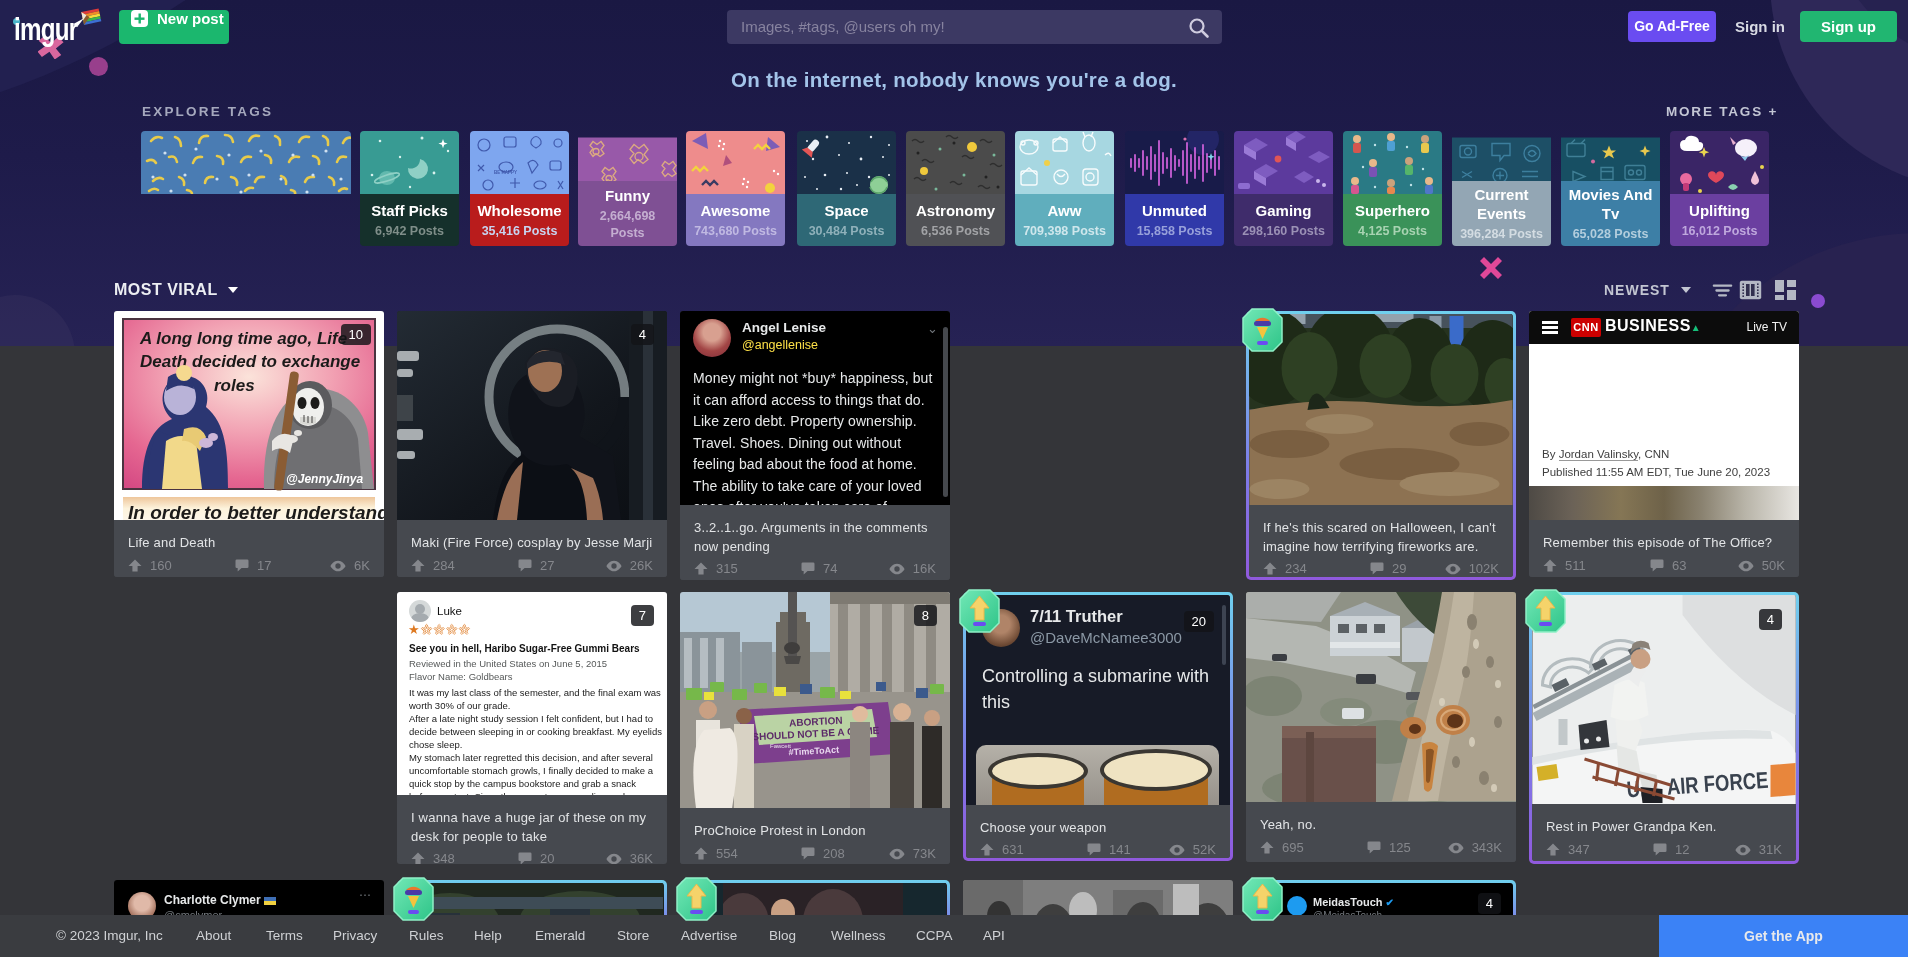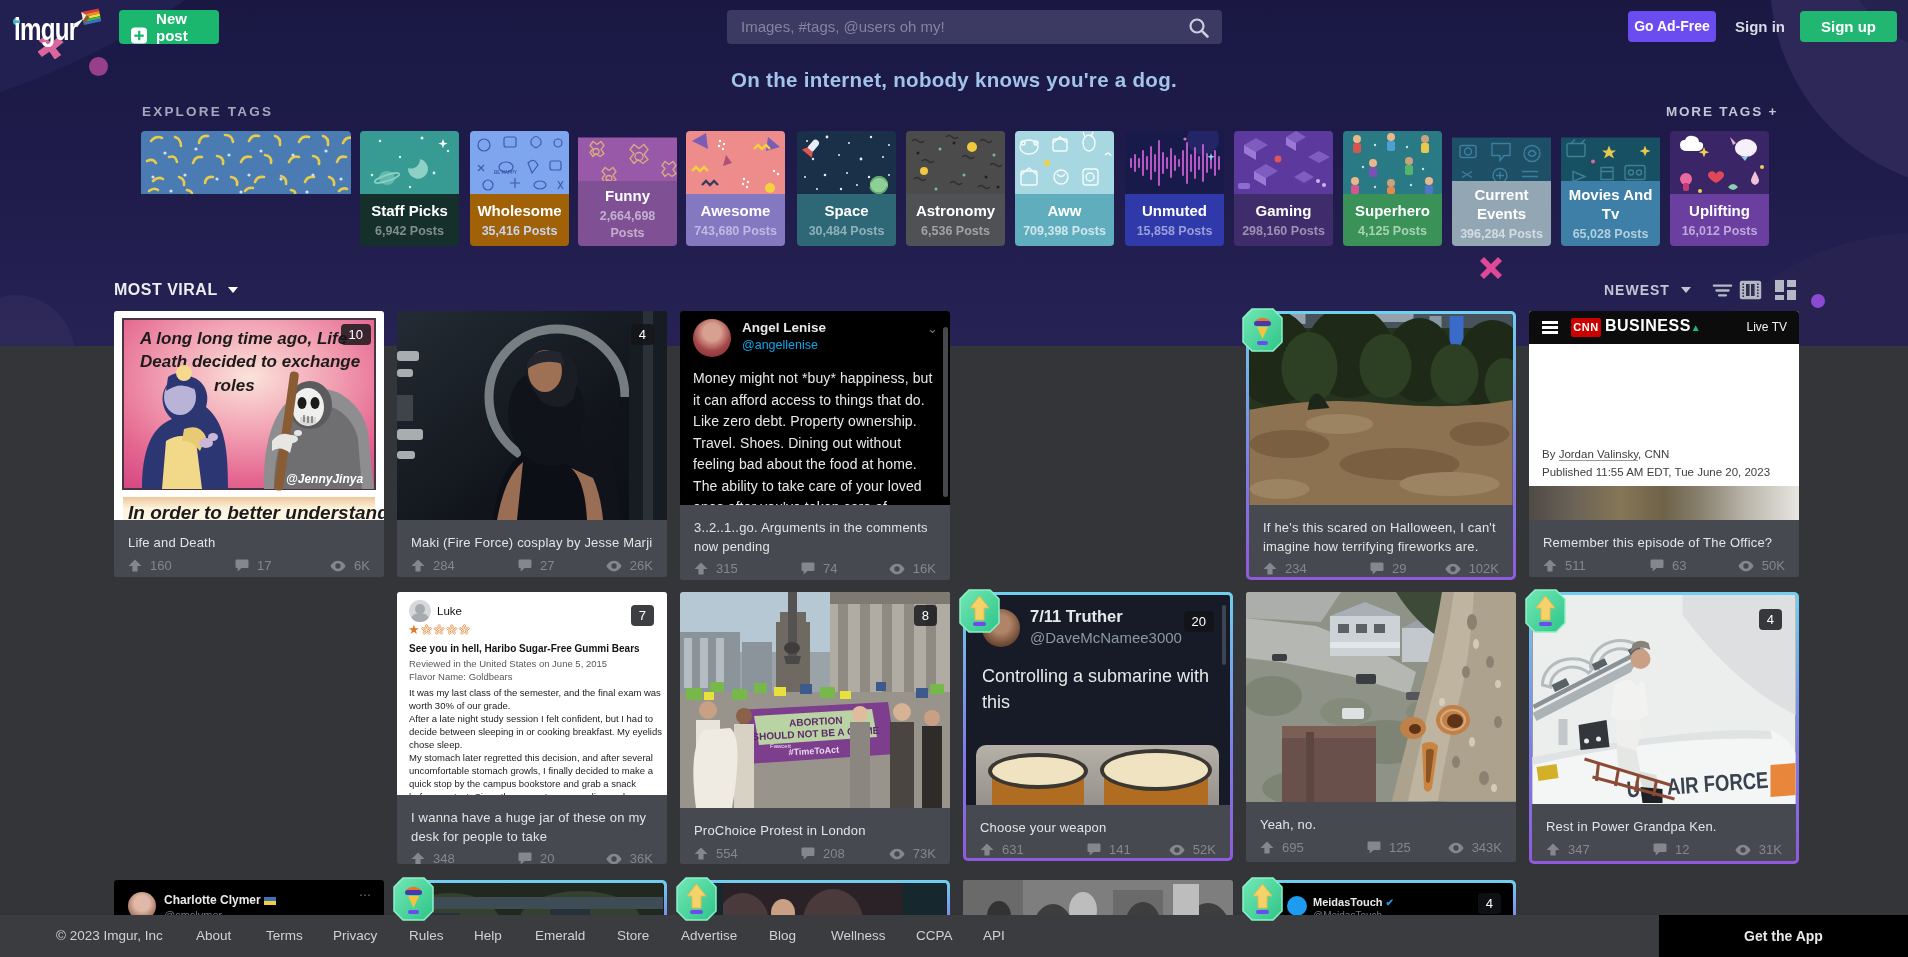--- a/index.html
+++ b/index.html
@@ -7,21 +7,21 @@
   body { font-family:"Liberation Sans", sans-serif; }
   #page { position:relative; width:1908px; height:957px; overflow:hidden; background:#343539; }
   .abs { position:absolute; }
 
   
   #hero { position:absolute; left:0; top:0; width:1908px; height:346px; background:linear-gradient(180deg,#1a1843 0%,#1e1b4a 45%,#262254 100%); overflow:hidden; }
   .deco { position:absolute; border-radius:50%; }
 
   
   .logo { position:absolute; left:14px; top:12px; color:#fff; font-size:31px; font-weight:bold; letter-spacing:-1px; transform:scaleX(0.78); transform-origin:left top; }
-  .newpost { position:absolute; left:119px; top:10px; width:100px; height:34px; background:#1bb76e; border-radius:4px; color:#fff; font-size:15px; font-weight:bold; display:flex; align-items:flex-end; }
+  .newpost { position:absolute; left:119px; top:10px; width:110px; height:34px; background:#1bb76e; border-radius:4px; color:#fff; font-size:15px; font-weight:bold; display:flex; align-items:flex-start; }
   .searchbar { position:absolute; left:727px; top:10px; width:495px; height:34px; background:#3c3963; border-radius:4px; color:#87839f; font-size:15px; line-height:34px; padding-left:14px; }
   .goadfree { position:absolute; left:1628px; top:11px; width:88px; height:31px; background:#6a4cf1; border-radius:4px; color:#fff; font-size:14px; font-weight:bold; text-align:center; line-height:31px; }
   .signin { position:absolute; left:1735px; top:11px; color:#d8dae3; font-size:15px; font-weight:bold; line-height:31px; }
   .signup { position:absolute; left:1800px; top:11px; width:97px; height:31px; background:#21b671; border-radius:4px; color:#fff; font-size:15px; font-weight:bold; text-align:center; line-height:31px; }
   .tagline { position:absolute; left:0; top:68px; width:1908px; text-align:center; color:#a3c4e9; font-size:20.5px; font-weight:bold; letter-spacing:0.3px; }
 
   
   .exptags { position:absolute; left:142px; top:104px; color:#a5a8bd; font-size:13.5px; font-weight:bold; letter-spacing:2.2px; }
   .moretags { position:absolute; left:1666px; top:104px; color:#c3c6d4; font-size:13.5px; font-weight:bold; letter-spacing:1.8px; }
   .tagcard { position:absolute; top:131px; width:99px; height:115px; border-radius:4px; overflow:hidden; }
@@ -199,21 +199,21 @@
             <rect x="80" y="30" width="11" height="9" rx="2"></rect>
           <circle cx="18" cy="54" r="5"></circle>
             <path d="M40 52 h10 m-5 -5 v10"></path>
             <ellipse cx="70" cy="54" rx="6" ry="4"></ellipse>
             <path d="M88 50 l5 8 m0 -8 l-5 8"></path>
         </g>
         <g fill="#31479c" font-size="4.5" font-weight="bold" font-family="Liberation Sans" opacity="0.8">
             <text x="24" y="43">BE HAPPY</text>
           </g>
       </svg>
-      <div class="taglabel" style="height:52px;background:#a16207;">
+      <div class="taglabel" style="height:52px;background:#b91c1c;">
         <div class="tagtitle">Wholesome</div>
         <div class="tagcount" style="color:#c8d4f0;">35,416 Posts</div>
       </div>
     </div>
 
     <div class="tagcard" style="left:578px;">
       <svg class="tagimg" width="99" height="50" viewBox="0 0 99 50">
         <rect width="99" height="50" fill="#9859a9"></rect>
         <g stroke="#e8b87a" stroke-width="1.3" fill="none" opacity="0.85">
           <path d="M12 8 l3 -4 4 3 4 -3 3 4 -3 4 3 4 -4 3 -4 -3 -3 3 -3 -4 3 -4z"></path>
@@ -682,21 +682,21 @@
                 <path d="M9 0.5 C4.5 0.5 1.2 4.8 0.5 6.5 C1.2 8.2 4.5 12.5 9 12.5 C13.5 12.5 16.8 8.2 17.5 6.5 C16.8 4.8 13.5 0.5 9 0.5 Z M9 9.5 A3 3 0 1 1 9 3.5 A3 3 0 0 1 9 9.5 Z"></path>
               </svg>26K</div>
         </div>
       </div>
     </div>
 
     <div class="card" style="left:680px;top:311px;height:269px;">
       <div class="cimg" style="height:194px;background:#000;">
         <div style="position:absolute;left:13px;top:8px;width:38px;height:38px;border-radius:50%;background:radial-gradient(circle at 50% 35%,#d8a090 28%,#a24545 60%,#7e2d3a 100%);"></div>
         <div style="position:absolute;left:62px;top:9px;color:#e7e9ea;font-size:13.5px;font-weight:bold;">Angel Lenise</div>
-        <div style="position:absolute;left:62px;top:27px;color:#0ea5e9;font-size:12.5px;">@angellenise</div>
+        <div style="position:absolute;left:62px;top:27px;color:#fde047;font-size:12.5px;">@angellenise</div>
         <div style="position:absolute;right:12px;top:10px;color:#71767b;font-size:13px;">⌄</div>
         <div style="position:absolute;right:2px;top:16px;width:5px;height:170px;background:#45484d;border-radius:3px;"></div>
         <div style="position:absolute;left:13px;top:57px;width:250px;color:#e7e9ea;font-size:14px;line-height:21.5px;letter-spacing:0.1px;white-space:nowrap;">Money might not *buy* happiness, but<br>it can afford access to things that do.<br>Like zero debt. Property ownership.<br>Travel. Shoes. Dining out without<br>feeling bad about the food at home.<br>The ability to take care of your loved<br>ones after you've taken care of</div>
       </div>
       <div class="cfoot" style="height:75px;">
         <div class="ctitle">3..2..1..go. Arguments in the comments now pending</div>
         <div class="stats-row" style="margin-top:5px;">
           <div class="st1"><svg class="sticon" width="14" height="13" viewBox="0 0 16 15" fill="#85878c">
                 <path d="M8 0.5 L15.5 8 H11 V14.5 H5 V8 H0.5 Z"></path>
               </svg>315</div>
@@ -1216,14 +1216,14 @@
     <span style="left:393px;" class="fl">Rules</span>
     <span style="left:458px;" class="fl">Help</span>
     <span style="left:519px;" class="fl">Emerald</span>
     <span style="left:601px;" class="fl">Store</span>
     <span style="left:665px;" class="fl">Advertise</span>
     <span style="left:753px;" class="fl">Blog</span>
     <span style="left:815px;" class="fl">Wellness</span>
     <span style="left:900px;" class="fl">CCPA</span>
     <span style="left:967px;" class="fl">API</span>
   </div>
-  <div class="abs" style="left:1659px;top:915px;width:249px;height:42px;background:#000000;color:#e8e9eb;font-size:14px;font-weight:bold;text-align:center;line-height:42px;">Get the App</div>
+  <div class="abs" style="left:1659px;top:915px;width:249px;height:42px;background:#3b82f6;color:#e8e9eb;font-size:14px;font-weight:bold;text-align:center;line-height:42px;">Get the App</div>
 </div>
 
 </body></html>

